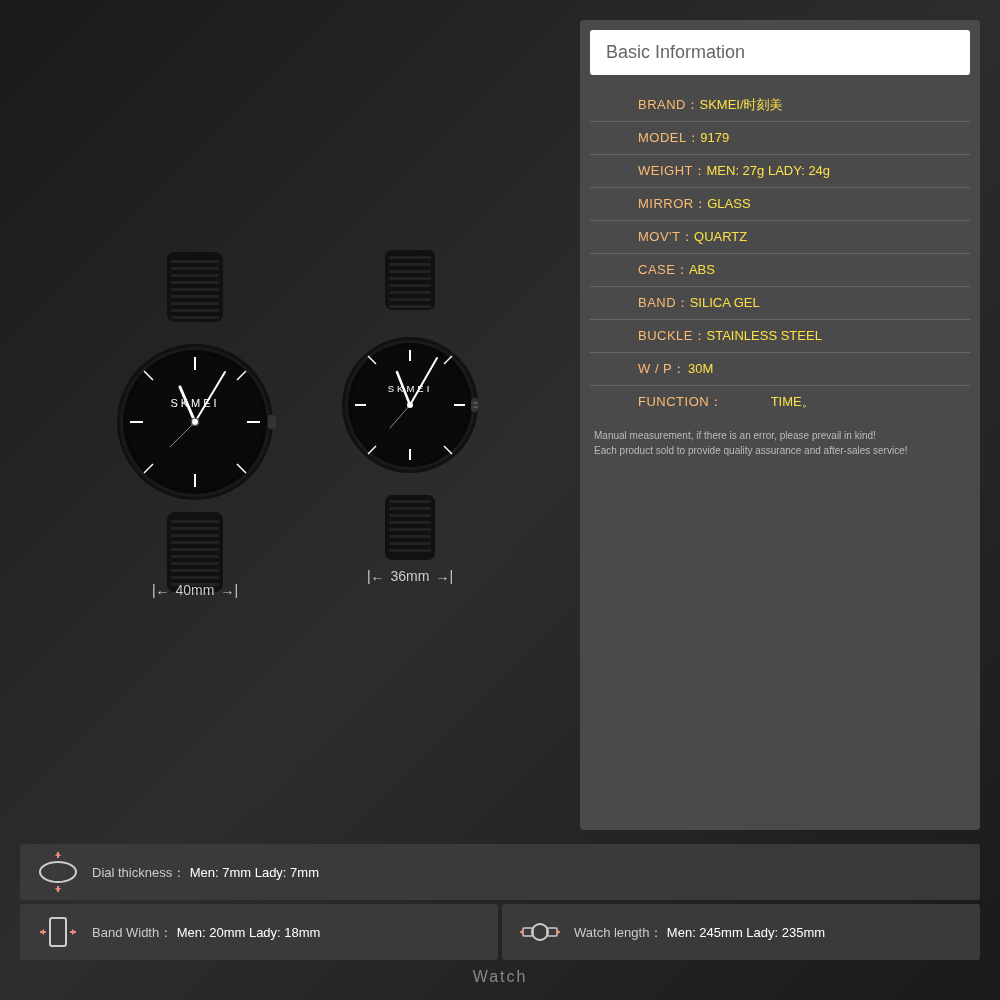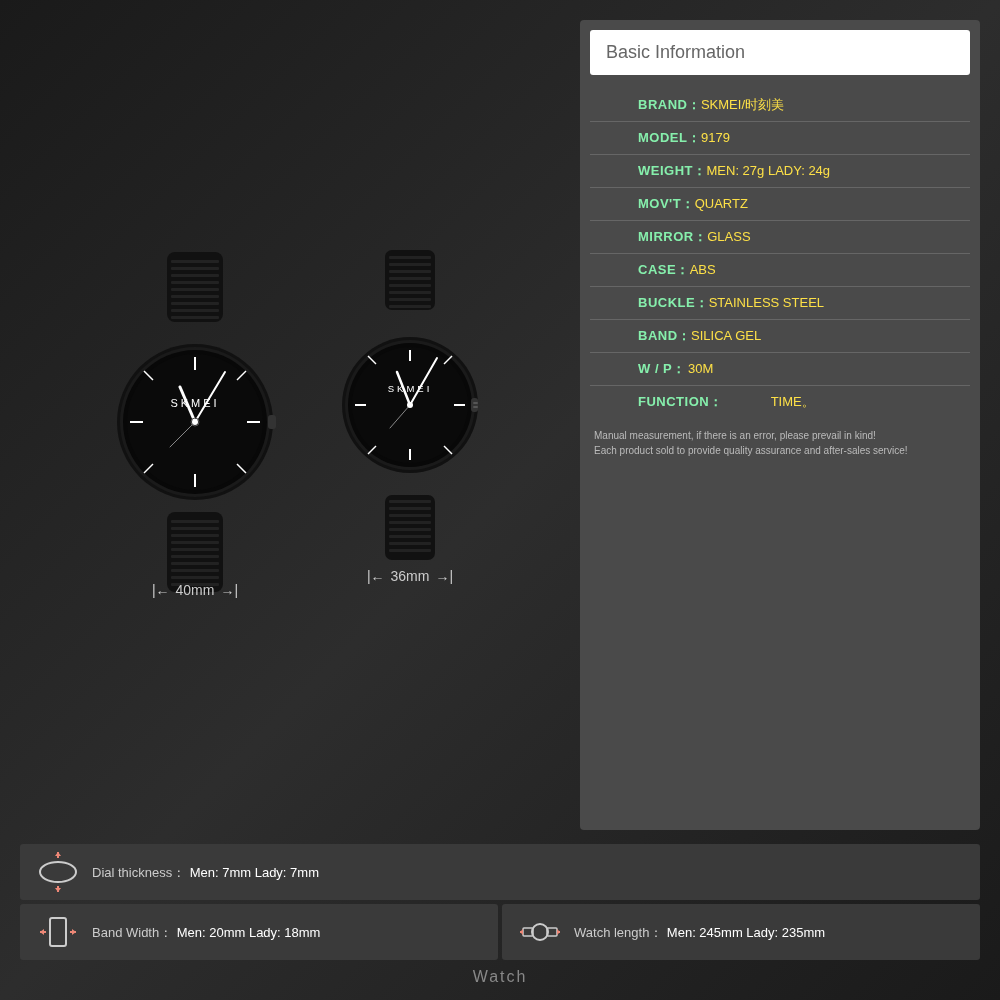--- a/index.html
+++ b/index.html
@@ -89,22 +89,22 @@
       border-bottom: 1px solid #666;
       font-size: 14px;
     }
 
     .info-row:last-of-type {
       border-bottom: none;
       gap: 48px;
     }
 
     .info-label {
-      font-weight: bold;
-      color: #86efac;
+      font-weight: normal;
+      color: #fdba74;
       min-width: 90px;
       font-size: 13px;
       letter-spacing: 0.5px;
       padding-left: 40px;
     }
 
     .info-value {
       color: #fde047;
       font-size: 13px;
     }
@@ -311,38 +311,38 @@
         </div>
         <div class="info-row">
           <span class="info-label">MODEL：</span>
           <span class="info-value">9179</span>
         </div>
         <div class="info-row">
           <span class="info-label">WEIGHT：</span>
           <span class="info-value">MEN: 27g  LADY: 24g</span>
         </div>
         <div class="info-row">
+          <span class="info-label">MIRROR：</span>
+          <span class="info-value">GLASS</span>
+        </div>
+        <div class="info-row">
           <span class="info-label">MOV'T：</span>
           <span class="info-value">QUARTZ</span>
         </div>
         <div class="info-row">
-          <span class="info-label">MIRROR：</span>
-          <span class="info-value">GLASS</span>
-        </div>
-        <div class="info-row">
           <span class="info-label">CASE：</span>
           <span class="info-value">ABS</span>
         </div>
         <div class="info-row">
+          <span class="info-label">BAND：</span>
+          <span class="info-value">SILICA GEL</span>
+        </div>
+        <div class="info-row">
           <span class="info-label">BUCKLE：</span>
           <span class="info-value">STAINLESS STEEL</span>
-        </div>
-        <div class="info-row">
-          <span class="info-label">BAND：</span>
-          <span class="info-value">SILICA GEL</span>
         </div>
         <div class="info-row">
           <span class="info-label">W / P：</span>
           <span class="info-value">30M</span>
         </div>
         <div class="info-row">
           <span class="info-label">FUNCTION：</span>
           <span class="info-value">TIME。</span>
         </div>
       </div>

